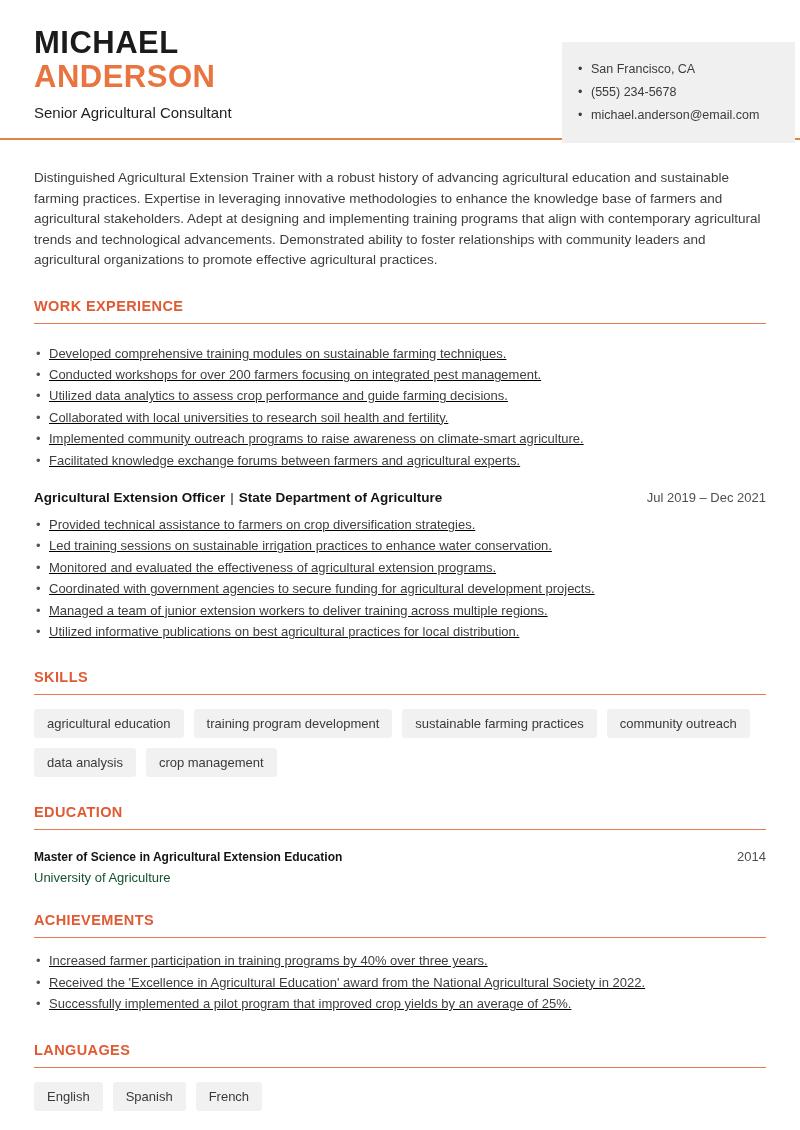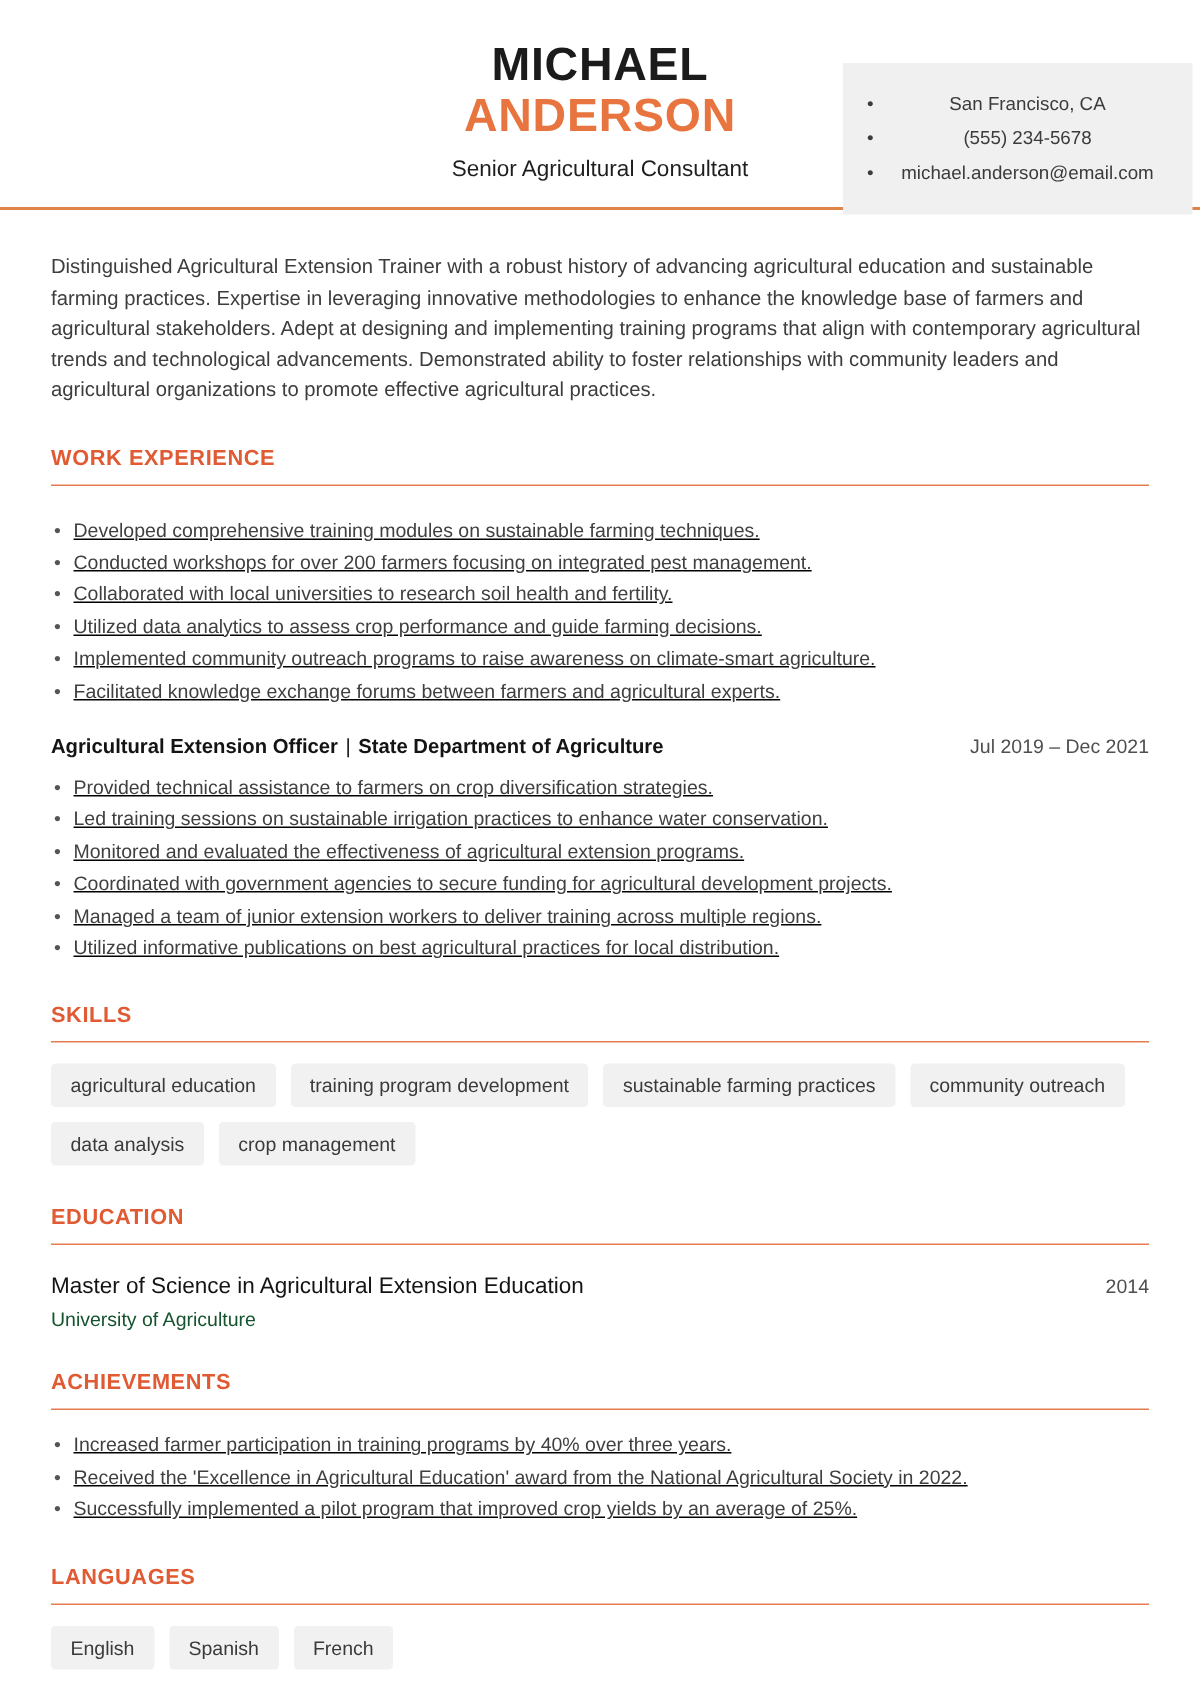--- a/index.html
+++ b/index.html
@@ -12,21 +12,21 @@
     --text:#3d3d3d;
     --dark:#1b1b1b;
     --muted:#4f4f4f;
   }
   *{box-sizing:border-box;margin:0;padding:0;}
   html,body{background:#ffffff;}
   body{font-family:"Liberation Sans","DejaVu Sans",sans-serif;}
   .page{position:relative;width:800px;height:1130px;background:#ffffff;overflow:hidden;}
 
   
-  .header{position:relative;padding:26px 34px 0 34px;text-align:center;}
+  .header{position:relative;padding:26px 34px 0 34px;}
   .name{font-size:31px;line-height:34px;font-weight:800;letter-spacing:.5px;color:var(--dark);}
   .name .last{color:var(--accent);display:block;}
   .subtitle{margin-top:10px;font-size:15px;color:#1f1f1f;}
   .contact-card{position:absolute;top:42px;right:5px;width:233px;background:var(--contact-bg);padding:13px 16px;}
   .contact-card ul{list-style:none;}
   .contact-card li{position:relative;padding-left:13px;font-size:12.5px;line-height:17px;color:#3b3b3b;margin:6px 0;}
   .contact-card li::before{content:"\2022";position:absolute;left:0;top:0;color:#3b3b3b;}
   .header-divider{margin-top:17px;height:2px;background:var(--divider);width:800px;margin-left:-34px;}
 
   
@@ -43,21 +43,21 @@
   .job-title .pipe{font-weight:normal;padding:0 5px;color:#141414;}
   .job-date{font-size:13px;color:var(--muted);white-space:nowrap;}
   ul.bullets{list-style:none;margin-top:9px;text-decoration:underline;}
   ul.bullets li{position:relative;padding-left:15px;font-size:13px;line-height:21.4px;color:#3f3f3f;}
   ul.bullets li::before{content:"\2022";position:absolute;left:2px;color:#555555;}
 
   .chips{display:flex;flex-wrap:wrap;gap:10px 10px;margin-top:14px;}
   .chip{background:var(--chip-bg);border-radius:3px;padding:7px 13px;font-size:13px;color:#3a3a3a;white-space:nowrap;}
 
   .edu-head{display:flex;justify-content:space-between;align-items:baseline;margin-top:19px;}
-  .edu-degree{font-size:15px;font-weight:normal;color:#141414;}
+  .edu-degree{font-size:12px;font-weight:bold;color:#141414;}
   .edu-year{font-size:13px;color:var(--muted);}
   .edu-school{margin-top:6px;font-size:13px;color:#14532d;}
 
   .section .ach{margin-top:12px;}
 </style>
 </head>
 <body>
 
 <div class="page">
 
@@ -86,22 +86,22 @@
 
     <div class="section">
       <div class="section-title">WORK EXPERIENCE</div>
       <div class="section-rule"></div>
 
       <div class="job">
         <ul class="bullets">
 
         <li>Developed comprehensive training modules on sustainable farming techniques.</li>
             <li>Conducted workshops for over 200 farmers focusing on integrated pest management.</li>
+            <li>Utilized data analytics to assess crop performance and guide farming decisions.</li>
             <li>Collaborated with local universities to research soil health and fertility.</li>
-            <li>Utilized data analytics to assess crop performance and guide farming decisions.</li>
             <li>Implemented community outreach programs to raise awareness on climate-smart agriculture.</li>
             <li>Facilitated knowledge exchange forums between farmers and agricultural experts.</li>
           </ul>
       </div>
 
       <div class="job">
         <div class="job-head">
           <div class="job-title">
             <span>Agricultural Extension Officer</span><span class="pipe">|</span><span>State Department of Agriculture</span>
           </div>

